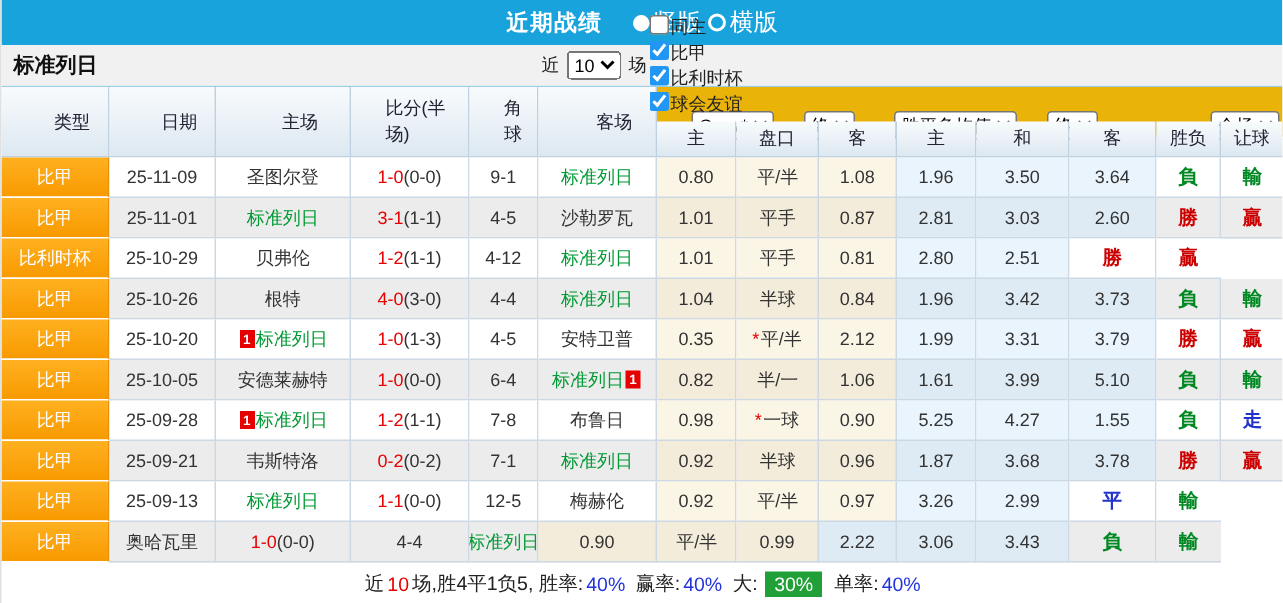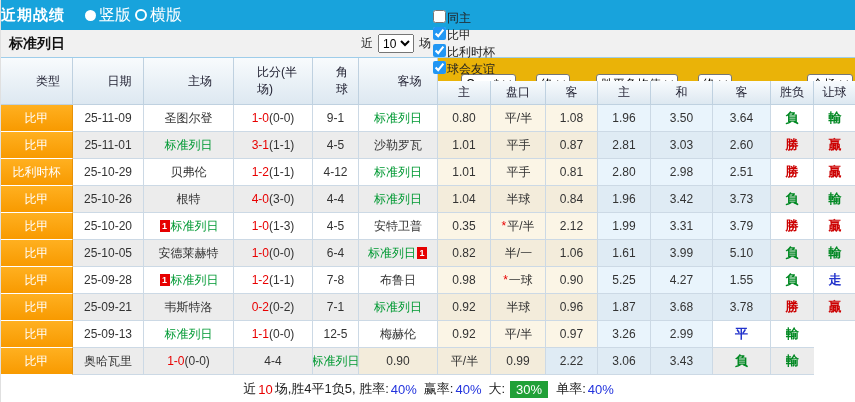--- a/index.html
+++ b/index.html
@@ -1,20 +1,20 @@
 <!DOCTYPE html>
 <html><head>
 <meta charset="utf-8">
 <style>
   * { margin:0; padding:0; box-sizing:border-box; }
   body { font-family:"Liberation Sans","DejaVu Sans",sans-serif; background:#fff; }
   .app { width:855px; height:402px; border-left:1px solid #e0e0e0; overflow:hidden; background:#fff; }
 
   
-  .topbar { height:30px; background:#18a3dc; display:flex; align-items:center; gap:20px; color:#fff; }
+  .topbar { height:30px; background:#18a3dc; display:flex; align-items:center; justify-content:center; gap:20px; color:#fff; }
   .topbar-title { font-size:15px; font-weight:bold; letter-spacing:1px; }
   .radio-group { display:flex; align-items:center; gap:4px; font-size:16px; }
   .radio-dot { width:11px; height:11px; border-radius:50%; background:#fff; display:inline-block; }
   .radio-ring { width:12px; height:12px; border-radius:50%; border:2px solid #fff; display:inline-block; }
   .radio-item { display:flex; align-items:center; gap:3px; cursor:pointer; }
 
   
   .filterbar { height:27px; background:#f1f1f1; display:flex; align-items:center; font-size:12px; color:#222; position:relative; }
   .filter-team { position:absolute; left:8px; font-size:14px; font-weight:bold; color:#111; }
   .filter-center { margin:0 auto; display:flex; align-items:center; gap:2px; }
@@ -210,21 +210,20 @@
     <div class="cell">
       <span class="team away-team green">标准列日</span>
     </div>
     <div class="cell cream">1.01</div>
     <div class="cell cream">
       <span class="star"></span>
             <span>平手</span>
     </div>
     <div class="cell cream">0.81</div>
     <div class="cell blue">2.80</div>
-    <div class="cell blue">2.98</div>
     <div class="cell blue">2.51</div>
     <div class="cell res res1 win">勝</div>
     <div class="cell res res2 win">贏</div>
   </div>
 
   <div class="grid-row row even">
     <div class="cell type">比甲</div>
     <div class="cell">25-10-26</div>
     <div class="cell">
       <span class="team home-team">根特</span>

